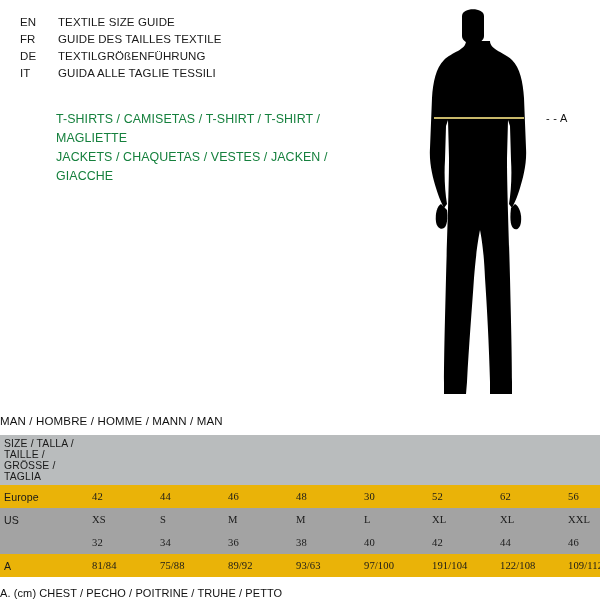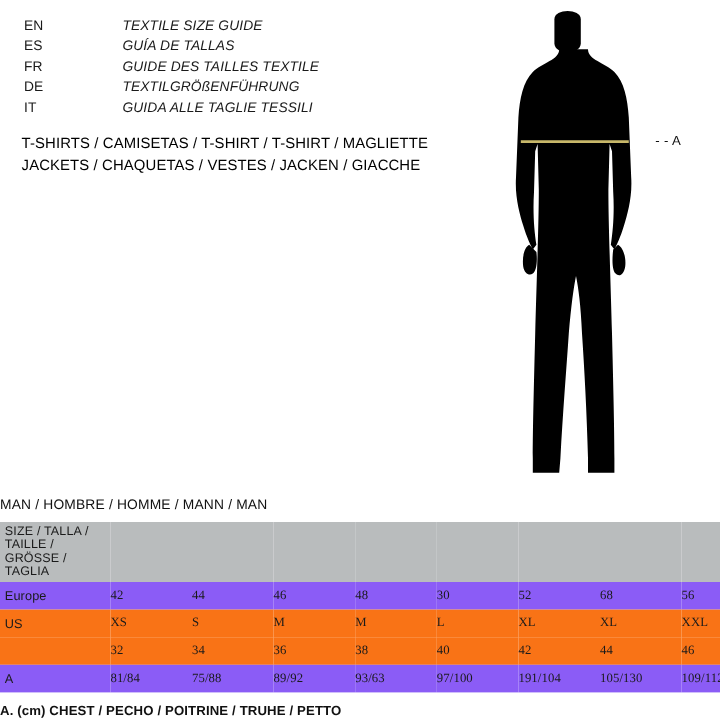--- a/index.html
+++ b/index.html
@@ -29,43 +29,42 @@
     left: 20px;
     top: 16px;
     width: 340px;
   }
   .lang-row {
     display: flex;
     align-items: baseline;
     height: 17px;
     font-size: 11.5px;
     letter-spacing: 0.1px;
-    gap: 44px;
   }
   .lang-code {
     width: 38px;
     flex: 0 0 38px;
   }
   .lang-text {
     flex: 1 1 auto;
-    font-style: italic;
   }
 
   
   .cat-block {
     position: absolute;
     left: 18px;
     top: 110px;
     width: 360px;
   }
   .cat-line {
     font-size: 12.4px;
     line-height: 19px;
     letter-spacing: 0.1px;
-    color: #000000;
+    color: #15803d;
+    margin-left: 38px;
   }
 
   
   .figure-wrap {
     position: absolute;
     left: 400px;
     top: 8px;
     width: 200px;
     height: 400px;
   }
@@ -106,43 +105,38 @@
     letter-spacing: .1px;
   }
   .col-label { width: 88px; padding-left: 4px !important; margin-top: 40px; }
   .col-val   { width: 68px; font-family: Liberation Serif, serif; }
   tr.header-row td {
     background: #b9bcbd;
     font-size: 10.4px;
     letter-spacing: .15px;
     height: 18px;
   }
-  tr.band td { background: #f97316; }
-  tr.plain td { background: #8b5cf6; }
+  tr.band td { background: #a3a3a3; }
+  tr.plain td { background: #eab308; }
   .footnote {
     margin-top: 10px;
     font-size: 11px;
     letter-spacing: .1px;
     color: #111;
-    font-weight: bold;
   }
 </style>
 </head>
 <body>
 
 <div class="page">
 
   <div class="lang-list">
     <div class="lang-row">
       <span class="lang-code">EN</span>
       <span class="lang-text">TEXTILE SIZE GUIDE</span>
-    </div>
-    <div class="lang-row">
-      <span class="lang-code">ES</span>
-      <span class="lang-text">GUÍA DE TALLAS</span>
     </div>
     <div class="lang-row">
       <span class="lang-code">FR</span>
       <span class="lang-text">GUIDE DES TAILLES TEXTILE</span>
     </div>
     <div class="lang-row">
       <span class="lang-code">DE</span>
       <span class="lang-text">TEXTILGRÖßENFÜHRUNG</span>
     </div>
     <div class="lang-row">
@@ -220,21 +214,21 @@
       </tr>
 
       <tr class="plain">
         <td class="col-label">Europe</td>
         <td class="col-val">42</td>
         <td class="col-val">44</td>
         <td class="col-val">46</td>
         <td class="col-val">48</td>
         <td class="col-val">30</td>
         <td class="col-val">52</td>
-        <td class="col-val">68</td>
+        <td class="col-val">62</td>
         <td class="col-val">56</td>
       </tr>
 
       <tr class="band">
         <td class="col-label">US</td>
         <td class="col-val">XS</td>
         <td class="col-val">S</td>
         <td class="col-val">M</td>
         <td class="col-val">M</td>
         <td class="col-val">L</td>
@@ -256,21 +250,21 @@
       </tr>
 
       <tr class="plain">
         <td class="col-label">A</td>
         <td class="col-val">81/84</td>
         <td class="col-val">75/88</td>
         <td class="col-val">89/92</td>
         <td class="col-val">93/63</td>
         <td class="col-val">97/100</td>
         <td class="col-val">191/104</td>
-        <td class="col-val">105/130</td>
+        <td class="col-val">122/108</td>
         <td class="col-val">109/112</td>
       </tr>
     </tbody>
       </table>
 
     <div class="footnote">A. (cm) CHEST / PECHO / POITRINE / TRUHE / PETTO</div>
   </div>
 
 </div>
 

